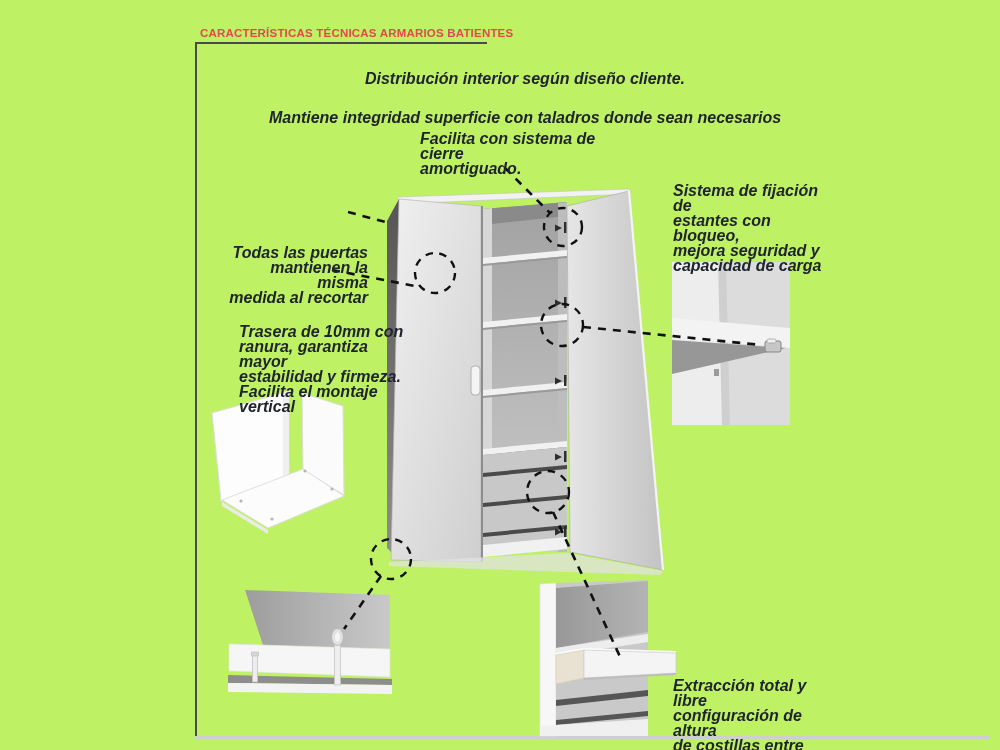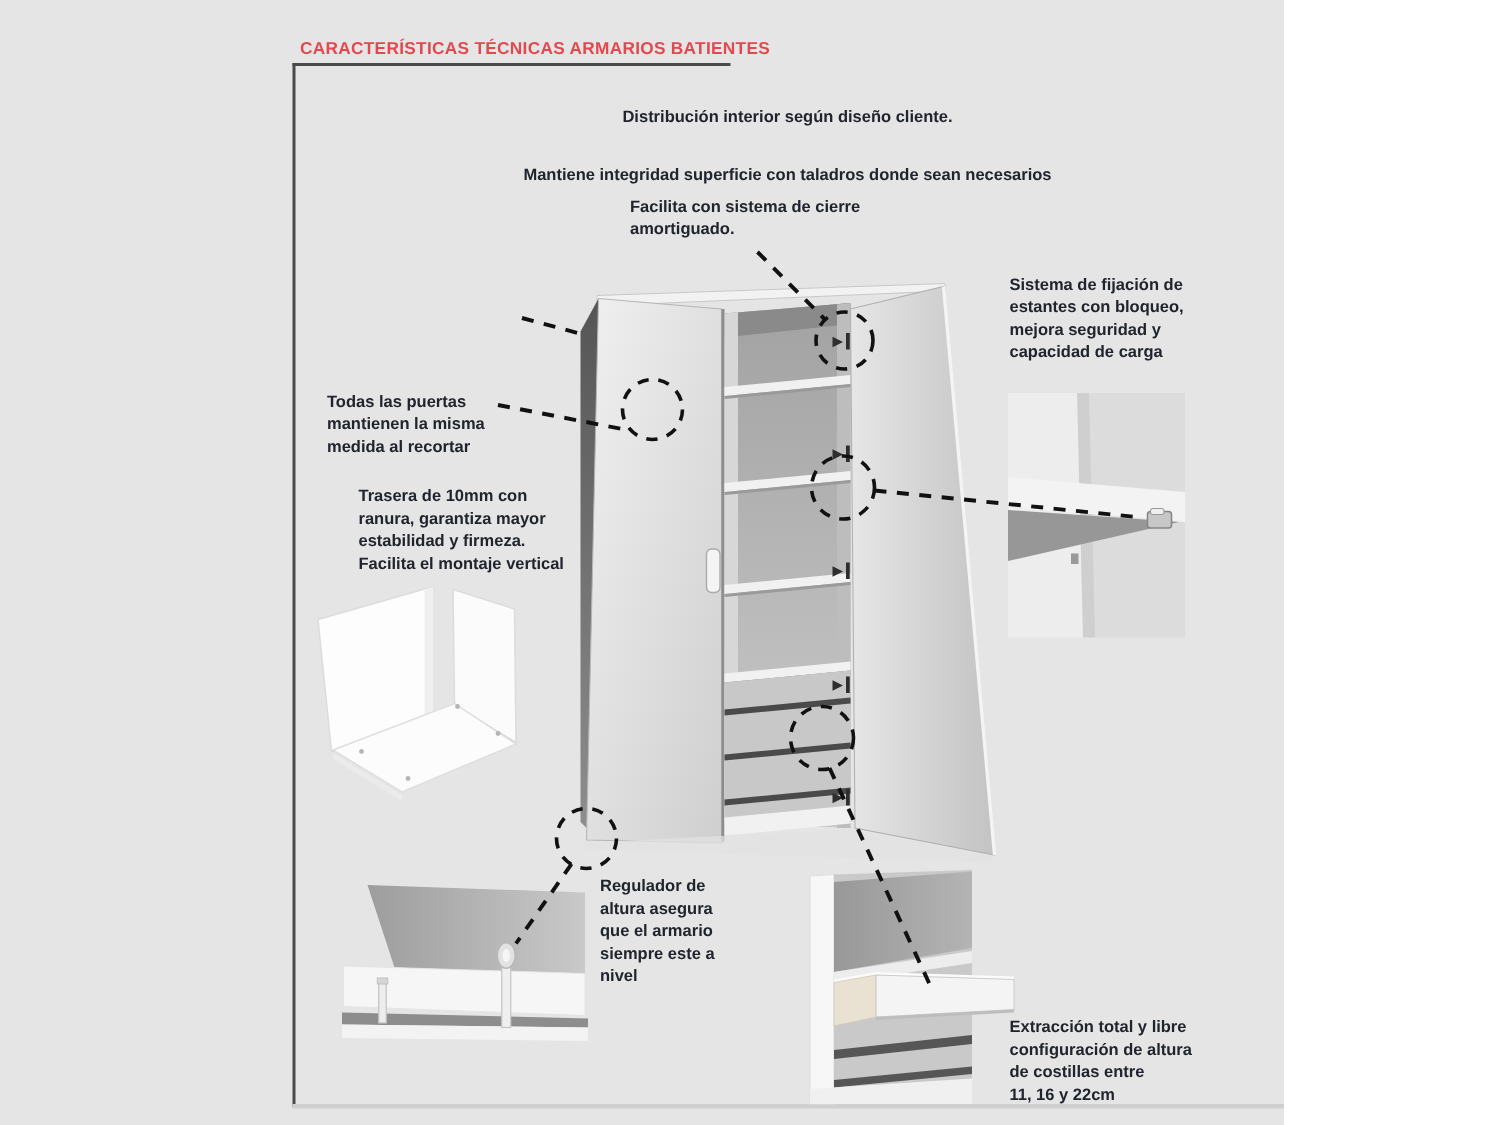--- a/index.html
+++ b/index.html
@@ -1,30 +1,30 @@
 <!DOCTYPE html>
 <html><head>
 <meta charset="utf-8">
 <style>
   html,body{margin:0;padding:0;background:#ffffff;}
   .stage{
-    position:relative;width:856px;height:750px;background:#e5e5e5;
+    position:relative;width:1000px;height:750px;background:#bef264;
     font-family:"Liberation Sans","DejaVu Sans",sans-serif;overflow:hidden;
   }
   .page-title{
     position:absolute;left:200px;top:27px;
     font-size:11.5px;font-weight:bold;letter-spacing:.2px;color:#e2494e;
     white-space:nowrap;
   }
   .frame-top{position:absolute;left:195px;top:42px;width:292px;height:0;border-top:2px solid #4a4a4a;}
   .frame-left{position:absolute;left:195px;top:42px;width:0;height:696px;border-left:2px solid #4a4a4a;}
   .frame-bottom{position:absolute;left:195px;top:736px;width:795px;height:3px;background:#cfcfcf;}
   .label{
-    position:absolute;font-size:11px;font-weight:bold;color:#20242c;
-    line-height:15px;white-space:pre-line;
+    position:absolute;font-size:16px;font-weight:bold;color:#20242c;
+    line-height:15px;white-space:pre-line;font-style:italic;
   }
   .label.centered{text-align:center;}
   svg{position:absolute;left:0;top:0;}
 </style>
 </head>
 <body>
 
 <div class="stage">
 
   <div class="page-title">CARACTERÍSTICAS TÉCNICAS ARMARIOS BATIENTES</div>
@@ -202,39 +202,34 @@
     </g>
   </svg>
 
   <div class="label centered" style="left:250px;top:71px;width:550px;">Distribución interior según diseño cliente.</div>
   <div class="label centered" style="left:250px;top:110px;width:550px;">Mantiene integridad superficie con taladros donde sean necesarios</div>
 
   <div class="label" style="left:420px;top:131px;width:210px;">Facilita con sistema de cierre
 amortiguado.</div>
 
 
-  <div class="label" style="left:218px;top:261px;width:150px;">Todas las puertas
+  <div class="label" style="left:218px;top:245px;width:150px;text-align:right;">Todas las puertas
 mantienen la misma
 medida al recortar</div>
 
   <div class="label" style="left:217px;top:324px;width:175px;margin-left:22px;">Trasera de 10mm con
 ranura, garantiza mayor
 estabilidad y firmeza.
 Facilita el montaje vertical</div>
 
   <div class="label" style="left:673px;top:183px;width:160px;">Sistema de fijación de
 estantes con bloqueo,
 mejora seguridad y
 capacidad de carga</div>
 
-  <div class="label" style="left:400px;top:584px;width:110px;">Regulador de
-altura asegura
-que el armario
-siempre este a
-nivel</div>
 
 
   <div class="label" style="left:673px;top:678px;width:160px;">Extracción total y libre
 configuración de altura
 de costillas entre
 11, 16 y 22cm</div>
 
 </div>
 
 </body></html>

